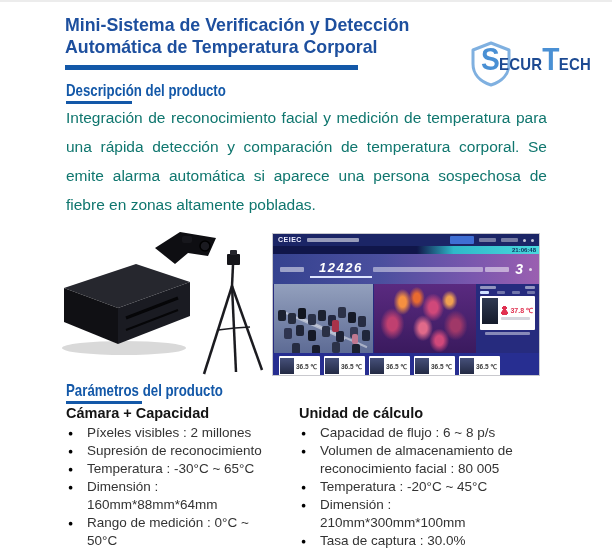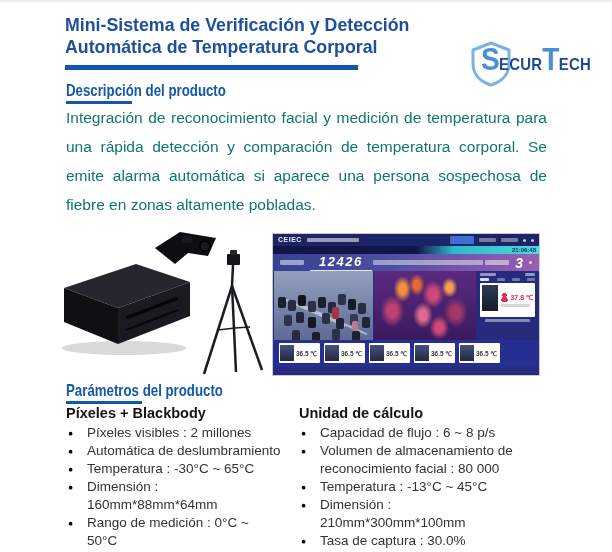--- a/index.html
+++ b/index.html
@@ -44,21 +44,21 @@
   .tbar{height:4px;border-radius:1px;background:rgba(255,255,255,0.55);display:inline-block;}
   .tb1{width:52px;}
   .m-spacer{flex:1;}
   .m-pill{width:24px;height:8px;border-radius:1px;background:#3f6fd4;display:inline-block;}
   .tb2{width:17px;background:rgba(255,255,255,0.4);}
   .m-dot{width:3px;height:3px;border-radius:50%;background:rgba(255,255,255,0.75);display:inline-block;}
   .m-subbar{height:8px;background:#10164a;position:relative;flex:none;}
   .m-teal{position:absolute;right:0;top:0;height:100%;width:46%;
           background:linear-gradient(90deg,rgba(47,185,201,0),#2fb9c9 30%,#4ad9dd);}
   .m-time{position:absolute;right:3px;top:0;font-size:6px;font-weight:bold;color:#0c2a5a;line-height:8px;}
-  .m-statrow{height:17px;flex:none;display:flex;align-items:center;padding:0 7px;
+  .m-statrow{height:30px;flex:none;display:flex;align-items:center;padding:0 7px;
              background:linear-gradient(90deg,#35428f,#4a4f9e 40%,#7a57ae 75%,#9a5fb0);}
   .lbl-bar{width:24px;height:5px;border-radius:1px;background:rgba(255,255,255,0.5);
            display:inline-block;margin-right:6px;}
   .m-big{font-size:13px;font-style:italic;font-weight:bold;color:#fff;letter-spacing:1.5px;
          border-bottom:2px solid #dfe6ff;padding:0 9px 1px;}
   .m-mid-bar{width:110px;height:5px;border-radius:1px;background:rgba(255,255,255,0.45);
              margin:0 auto;}
   .m-big2{font-size:14px;font-style:italic;font-weight:bold;color:#fff;margin-right:6px;}
   .m-main{flex:none;height:69px;display:flex;gap:1px;padding:0 1px;}
   .feed-visible{width:104px;position:relative;overflow:hidden;
@@ -244,40 +244,40 @@
         <div class="t-img"></div>
         <span class="t-temp">36.5 ℃</span>
       </div>
     </div>
   </div>
 
   <div class="section-head sh-params">Parámetros del producto</div>
   <div class="section-underline u-params"></div>
 
   <div class="col col1">
-    <h3>Píxeles + Blackbody</h3>
+    <h3>Cámara + Capacidad</h3>
     <ul>
       <li><span>Píxeles visibles : 2 millones</span></li>
-      <li><span>Automática de deslumbramiento</span></li>
+      <li><span>Supresión de reconocimiento</span></li>
       <li><span>Temperatura : -30°C ~ 65°C</span></li>
       <li><span>Dimensión :
 160mm*88mm*64mm</span></li>
       <li><span>Rango de medición : 0°C ~
 50°C</span></li>
       <li><span>Precisión : ±0.3°C</span></li>
     </ul>
   </div>
 
   <div class="col col2">
     <h3>Unidad de cálculo</h3>
     <ul>
       <li><span>Capacidad de flujo : 6 ~ 8 p/s</span></li>
       <li><span>Volumen de almacenamiento de
-reconocimiento facial : 80 000</span></li>
-      <li><span>Temperatura : -13°C ~ 45°C</span></li>
+reconocimiento facial : 80 005</span></li>
+      <li><span>Temperatura : -20°C ~ 45°C</span></li>
       <li><span>Dimensión :
 210mm*300mm*100mm</span></li>
       <li><span>Tasa de captura : 30.0%</span></li>
       <li><span>Tasa de reconocimiento : &gt;98%</span></li>
     </ul>
   </div>
 
 </div>
 
 </body></html>

